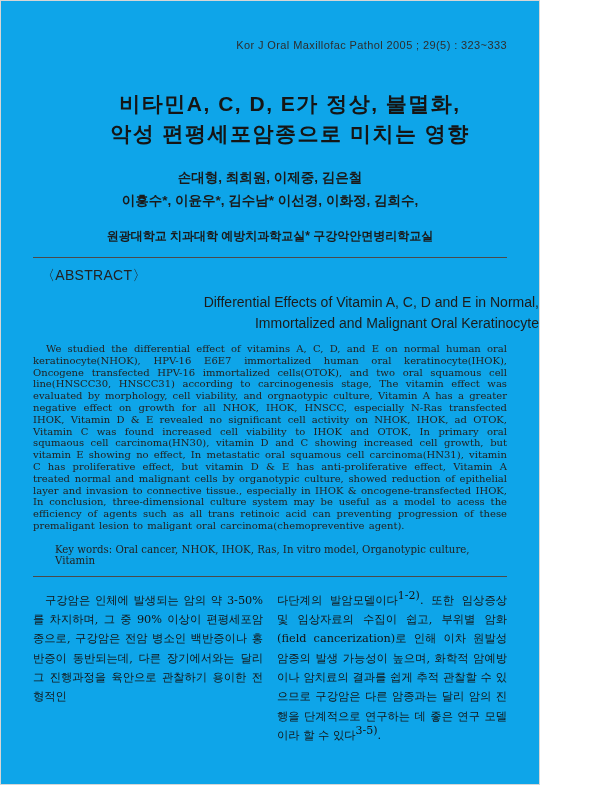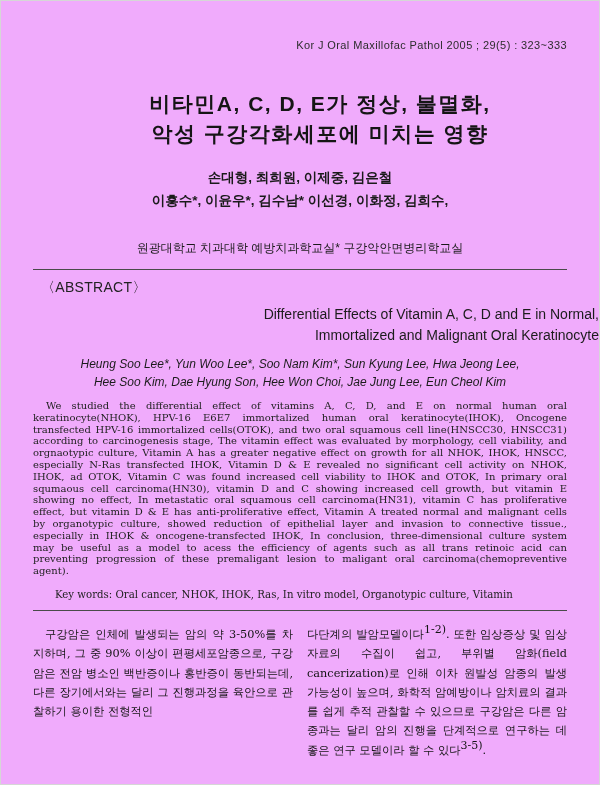--- a/index.html
+++ b/index.html
@@ -1,21 +1,21 @@
 <!DOCTYPE html>
 <html><head>
 <meta charset="utf-8">
 <style>
   * { margin: 0; padding: 0; box-sizing: border-box; }
   html, body { background: #ffffff; }
   .page {
     position: relative;
-    width: 600px;
+    width: 540px;
     height: 785px;
-    background: #f0abfc;
+    background: #0ea5e9;
     border: 1px solid #d6d6d6;
     overflow: hidden;
     color: #1e1e1e;
     font-family: "Liberation Sans", "DejaVu Sans", sans-serif;
   }
   .journal-header {
     margin: 38px 32px 0 0;
     text-align: right;
     font-size: 11px;
     font-weight: 500;
@@ -34,24 +34,24 @@
   }
   .kr-authors {
     margin-top: 17px;
     text-align: center;
     font-size: 13.5px;
     font-weight: 700;
     line-height: 23px;
     color: #1a1a1a;
   }
   .kr-affiliation {
-    margin-top: 28px;
+    margin-top: 16px;
     text-align: center;
     font-size: 12px;
-    font-weight: 400;
+    font-weight: 700;
     color: #1a1a1a;
   }
   .rule {
     border: none;
     border-top: 1.2px solid #4a4a4a;
     margin: 0 32px;
   }
   .rule-top { margin-top: 12px; }
   .rule-bottom { margin-top: 10px; }
   .abstract-label {
@@ -131,43 +131,39 @@
 </style>
 </head>
 <body>
 
 <div class="page">
 
   <div class="journal-header">Kor J Oral Maxillofac Pathol 2005 ; 29(5) : 323~333</div>
 
   <h1 class="kr-title">
     <div>비타민A, C, D, E가 정상, 불멸화,</div>
-    <div>악성 구강각화세포에 미치는 영향</div>
+    <div>악성 편평세포암종으로 미치는 영향</div>
   </h1>
 
   <div class="kr-authors">
     <div>손대형, 최희원, 이제중, 김은철</div>
     <div>이흥수*, 이윤우*, 김수남* 이선경, 이화정, 김희수,</div>
   </div>
 
   <div class="kr-affiliation">원광대학교 치과대학 예방치과학교실* 구강악안면병리학교실</div>
 
   <hr class="rule rule-top">
 
   <div class="abstract-label">〈ABSTRACT〉</div>
 
   <div class="en-title">
     <div>Differential Effects of Vitamin A, C, D and E in Normal,</div>
     <div>Immortalized and Malignant Oral Keratinocyte</div>
   </div>
 
-  <div class="en-authors">
-    <div>Heung Soo Lee*, Yun Woo Lee*, Soo Nam Kim*, Sun Kyung Lee, Hwa Jeong Lee,</div>
-    <div>Hee Soo Kim, Dae Hyung Son, Hee Won Choi, Jae Jung Lee, Eun Cheol Kim</div>
-  </div>
 
 
   <p class="abstract-body">We studied the differential effect of vitamins A, C, D, and E on normal human oral keratinocyte(NHOK), HPV-16 E6E7 immortalized human oral keratinocyte(IHOK), Oncogene transfected HPV-16 immortalized cells(OTOK), and two oral squamous cell line(HNSCC30, HNSCC31) according to carcinogenesis stage, The vitamin effect was evaluated by morphology, cell viability, and orgnaotypic culture, Vitamin A has a greater negative effect on growth for all NHOK, IHOK, HNSCC, especially N-Ras transfected IHOK, Vitamin D &amp; E revealed no significant cell activity on NHOK, IHOK, ad OTOK, Vitamin C was found increased cell viability to IHOK and OTOK, In primary oral squmaous cell carcinoma(HN30), vitamin D and C showing increased cell growth, but vitamin E showing no effect, In metastatic oral squamous cell carcinoma(HN31), vitamin C has proliferative effect, but vitamin D &amp; E has anti-proliferative effect, Vitamin A treated normal and malignant cells by organotypic culture, showed reduction of epithelial layer and invasion to connective tissue., especially in IHOK &amp; oncogene-transfected IHOK, In conclusion, three-dimensional culture system may be useful as a model to acess the efficiency of agents such as all trans retinoic acid can preventing progression of these premaligant lesion to maligant oral carcinoma(chemopreventive agent).</p>
 
   <div class="keywords">Key words: Oral cancer, NHOK, IHOK, Ras, In vitro model, Organotypic culture, Vitamin</div>
 
   <hr class="rule rule-bottom">
 
   <div class="columns">
 

